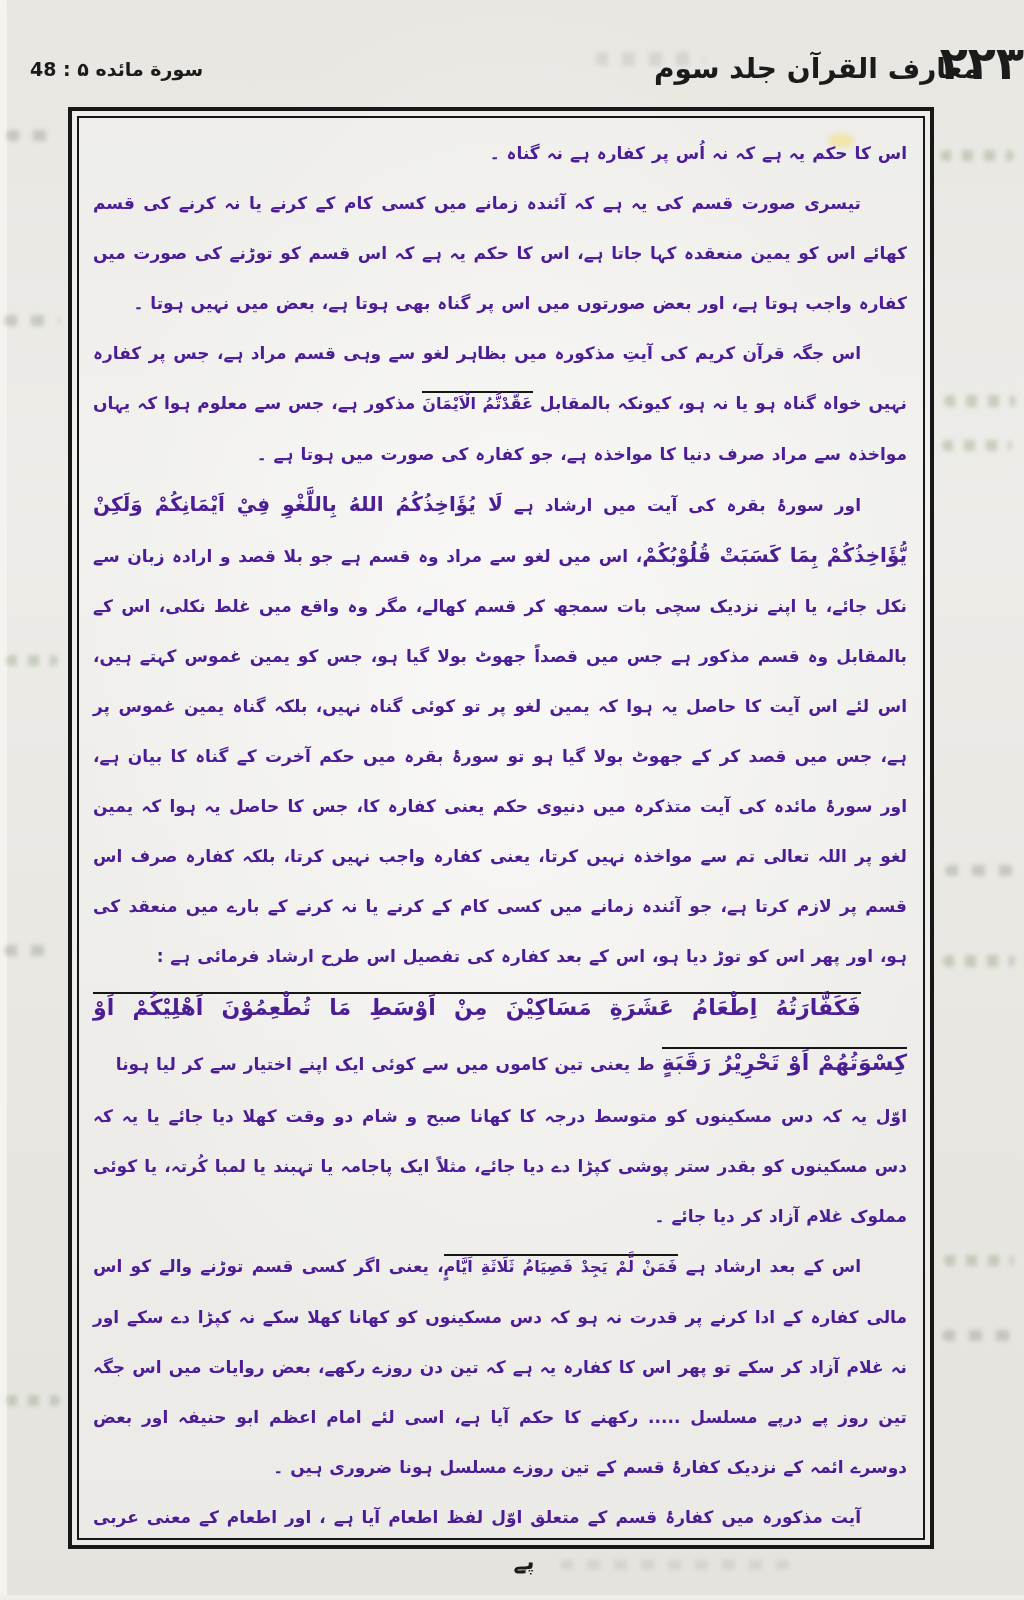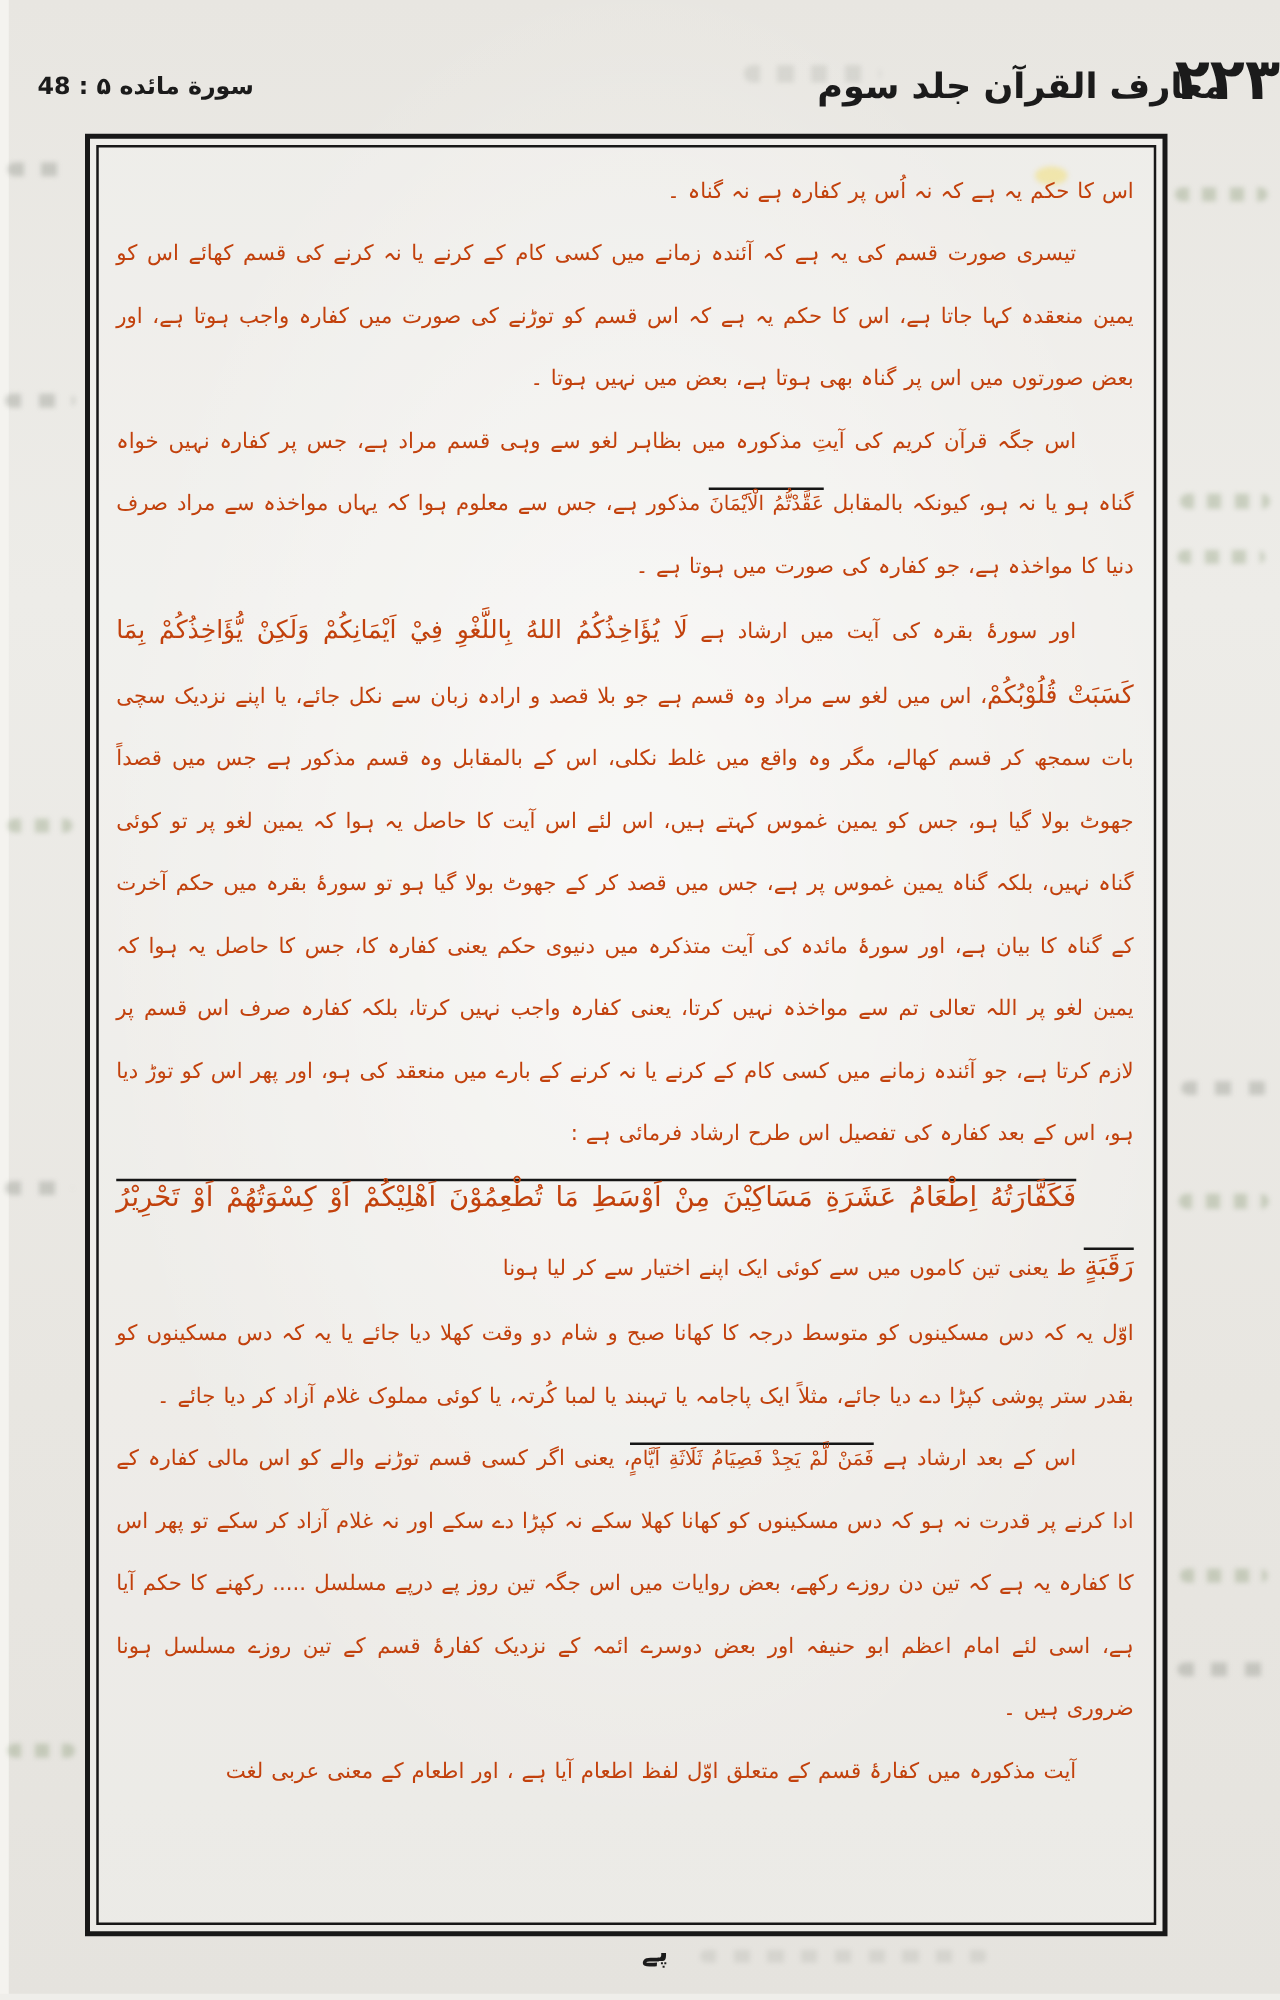--- a/index.html
+++ b/index.html
@@ -34,21 +34,21 @@
   .frame-inner{
     box-sizing:border-box;width:100%;height:100%;
     border:2px solid #181818;
     padding:10px 16px 6px 14px;
     overflow:hidden;
   }
 
   
   .para{
     margin:0;direction:rtl;text-align:justify;
-    font-size:17px;font-weight:400;line-height:50px;color:#c2410c;
+    font-size:17px;font-weight:700;line-height:50px;color:#4c1d95;
     word-spacing:1px;
   }
   .indent{text-indent:46px;}
   .run{}
   .ar{
     font-size:16px;
     border-top:2.5px solid #161616;
     padding-top:1px;
   }
   .ar-plain{font-size:20px;}

